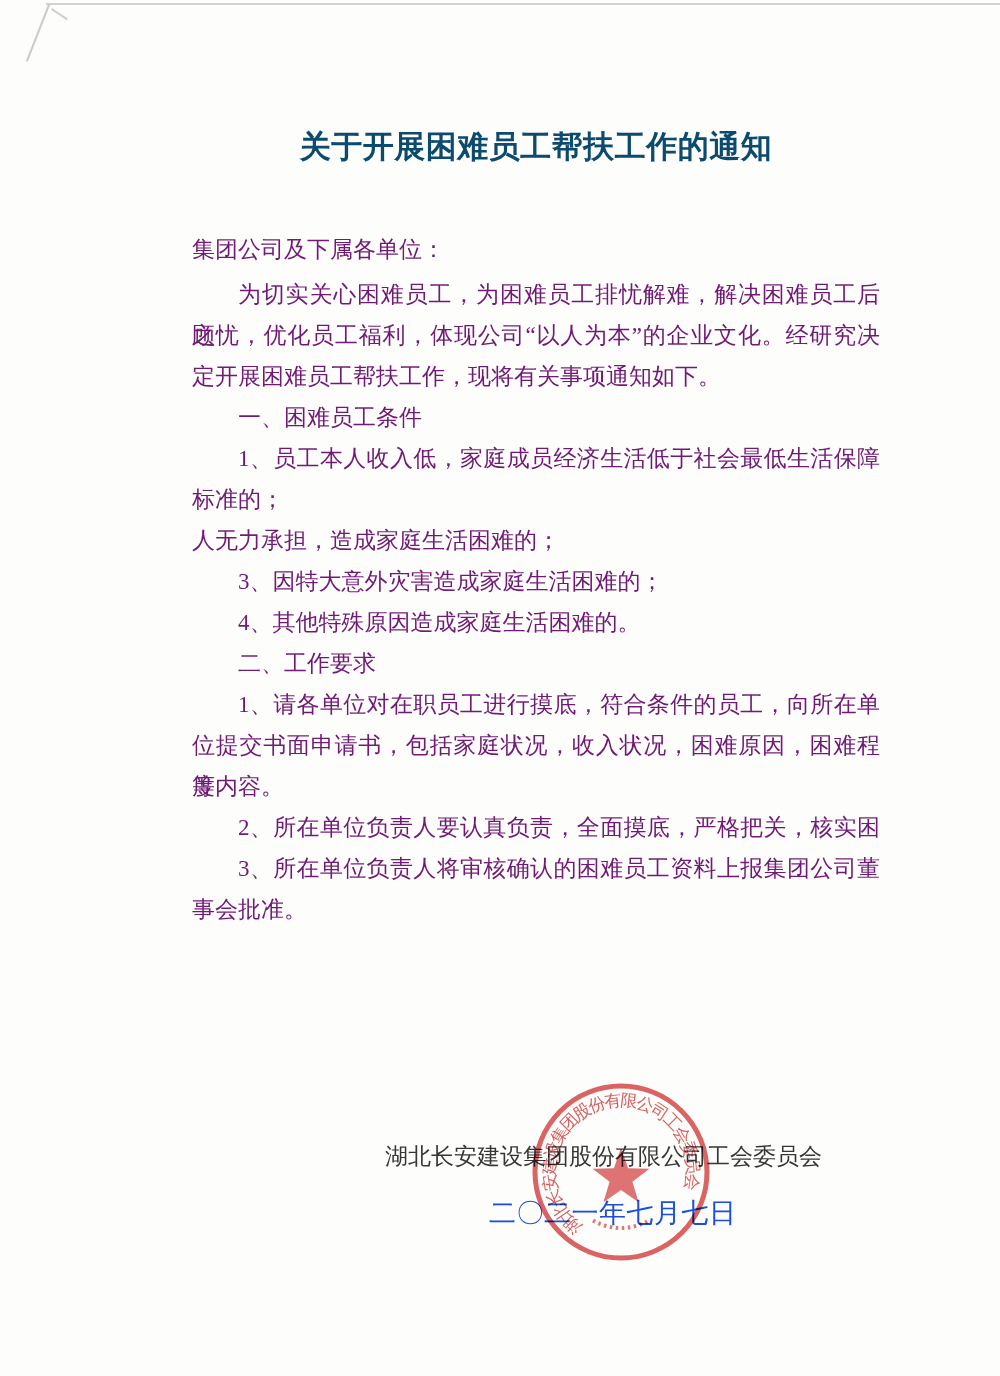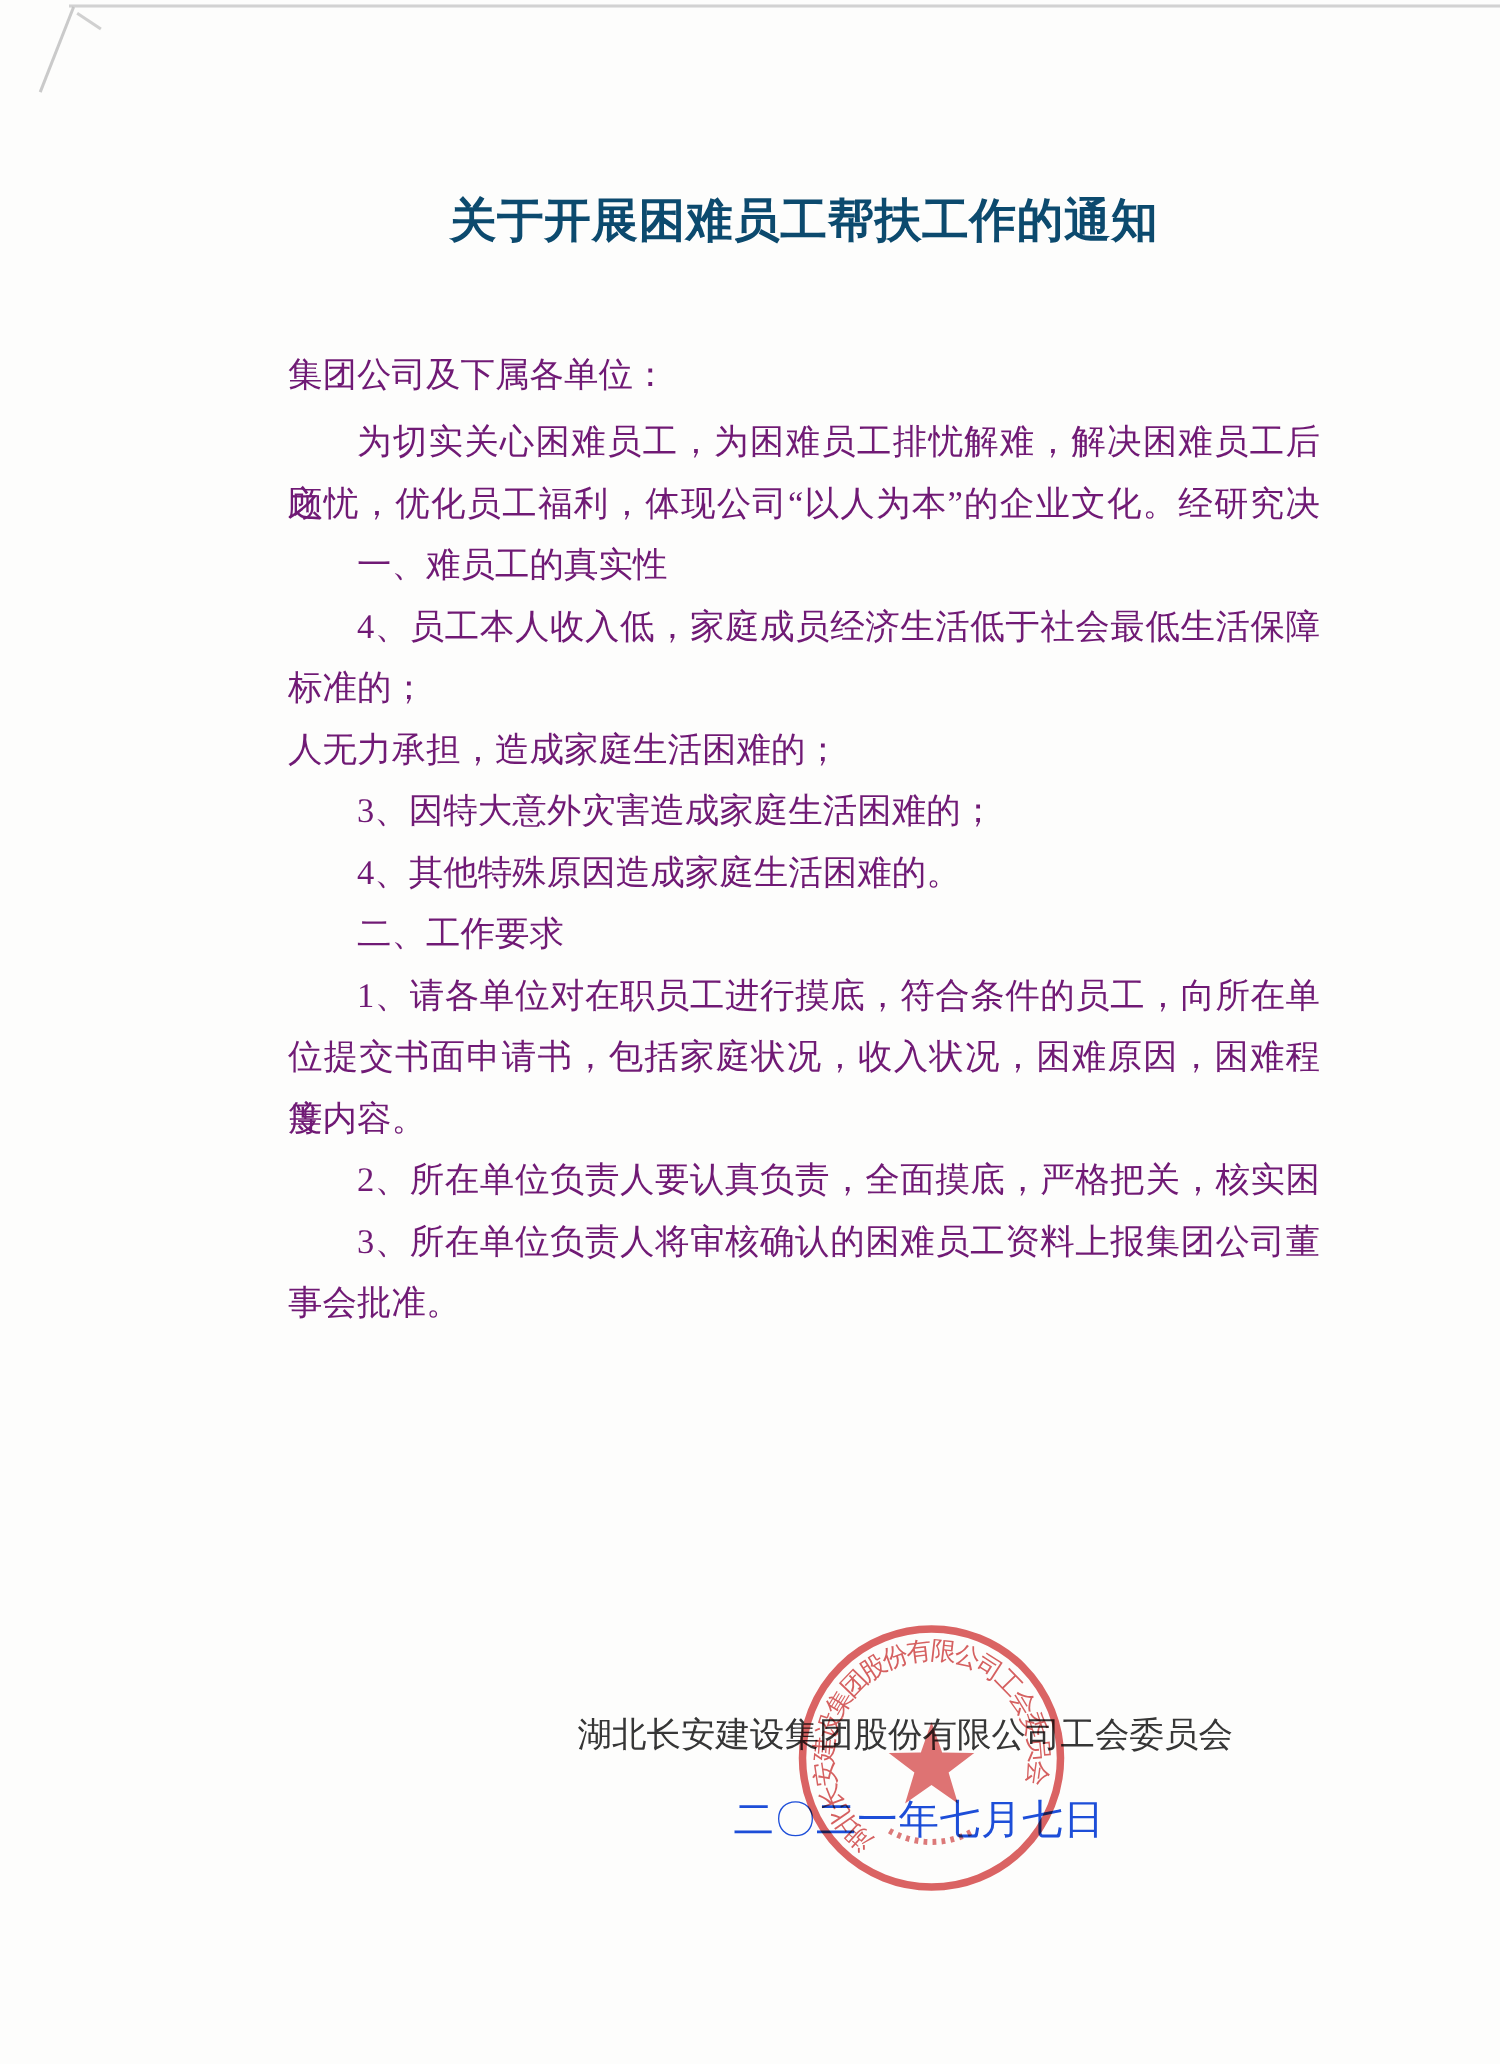--- a/index.html
+++ b/index.html
@@ -76,22 +76,23 @@
   <div class="fold-line"></div>
   <div class="fold-spur"></div>
 
   <div class="doc-title">关于开展困难员工帮扶工作的通知</div>
 
   <div class="body-block">
     <div class="salutation">集团公司及下属各单位：</div>
     <div class="lines" id="lines">
         <div class="line indent wrapfit">为切实关心困难员工，为困难员工排忧解难，解决困难员工后顾</div>
         <div class="line wrapfit">之忧，优化员工福利，体现公司“以人为本”的企业文化。经研究决</div>
-        <div class="line indent">一、难员工的真实性</div>
-        <div class="line indent wrapfit">4、员工本人收入低，家庭成员经济生活低于社会最低生活保障</div>
+        <div class="line">定开展困难员工帮扶工作，现将有关事项通知如下。</div>
+        <div class="line indent">一、困难员工条件</div>
+        <div class="line indent wrapfit">1、员工本人收入低，家庭成员经济生活低于社会最低生活保障</div>
         <div class="line">标准的；</div>
         <div class="line">人无力承担，造成家庭生活困难的；</div>
         <div class="line indent">3、因特大意外灾害造成家庭生活困难的；</div>
         <div class="line indent">4、其他特殊原因造成家庭生活困难的。</div>
         <div class="line indent">二、工作要求</div>
         <div class="line indent wrapfit">1、请各单位对在职员工进行摸底，符合条件的员工，向所在单</div>
         <div class="line wrapfit">位提交书面申请书，包括家庭状况，收入状况，困难原因，困难程度</div>
         <div class="line">等内容。</div>
         <div class="line indent wrapfit">2、所在单位负责人要认真负责，全面摸底，严格把关，核实困</div>
         <div class="line indent wrapfit">3、所在单位负责人将审核确认的困难员工资料上报集团公司董</div>

